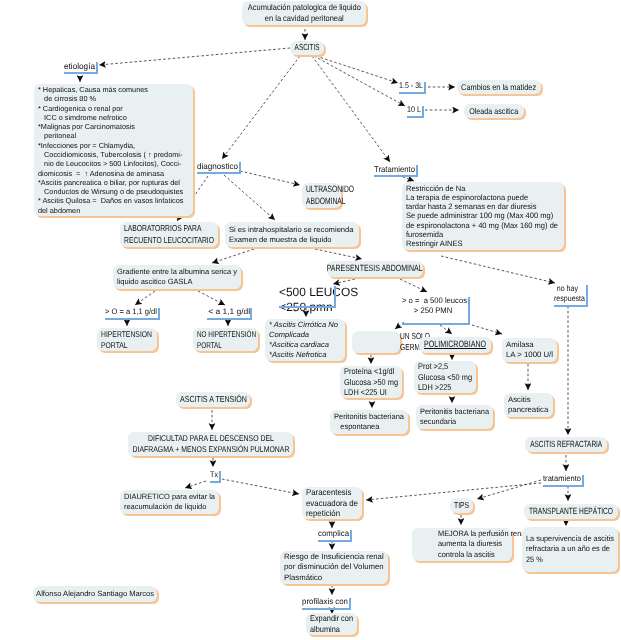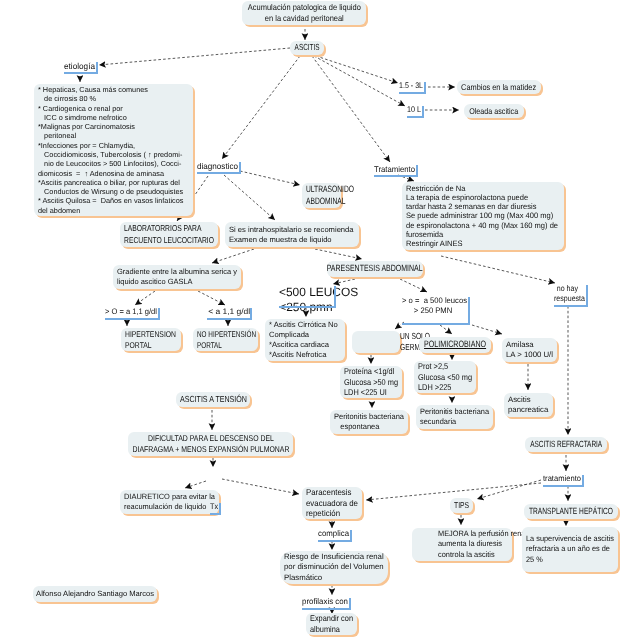--- a/index.html
+++ b/index.html
@@ -131,30 +131,30 @@
         <span class="t" style="font-size: 7.6px;">Si es intrahospitalario se recomienda
 Examen de muestra de liquido</span>
       </div>
       <div class="node l" style="left: 113px; top: 265px; width: 128px; height: 24px;">
         <span class="t" style="font-size: 7.6px; transform: scaleX(0.9836);">Gradiente entre la albumina serica y
 liquido ascitico GASLA</span>
       </div>
       <div class="node c" style="left: 327px; top: 261px; width: 96px; height: 16px;">
         <span class="t" style="font-size: 9px; transform: scaleX(0.7781);">PARESENTESIS ABDOMINAL</span>
       </div>
-      <div class="node l" style="left: 97px; top: 328px; width: 60px; height: 23px; margin-left: 24px;">
+      <div class="node l" style="left: 97px; top: 328px; width: 60px; height: 23px;">
         <span class="t" style="font-size: 8.4px; transform: scaleX(0.8138);">HIPERTENSION
 PORTAL</span>
       </div>
       <div class="node l" style="left: 193px; top: 328px; width: 65px; height: 23px;">
         <span class="t" style="font-size: 8.4px; transform: scaleX(0.7607);">NO HIPERTENSIÓN
 PORTAL</span>
       </div>
       <div class="node l" style="left: 265px; top: 319px; width: 80px; height: 42px;">
-        <span class="t" style="font-size: 7.6px;">* Ascitis Cirrótica No
+        <span class="t" style="font-size: 7.6px; font-style: italic;">* Ascitis Cirrótica No
 Complicada
 *Ascitica cardiaca
 *Ascitis Nefrotica</span>
       </div>
       <div class="node l" style="left: 352px; top: 331px; width: 40px; height: 22px; padding-left: 48px;">
         <span class="t" style="font-size: 8.8px; transform: scaleX(0.7574);">UN SOLO
 GERMEN</span>
       </div>
       <div class="node c" style="left: 419px; top: 337px; width: 72px; height: 16px; text-decoration: underline;">
         <span class="t" style="font-size: 9.2px; transform: scaleX(0.7735);">POLIMICROBIANO</span>
@@ -213,21 +213,21 @@
       <div class="node l" style="left: 412px; top: 528px; width: 100px; height: 33px; padding-left: 26px;">
         <span class="t" style="font-size: 7.8px; transform: scaleX(0.9463);">MEJORA la perfusión renal
 aumenta la diuresis
 controla la ascitis</span>
       </div>
       <div class="node l" style="left: 522px; top: 527px; width: 96px; height: 45px;">
         <span class="t" style="font-size: 7.8px; transform: scaleX(0.9443);">La supervivencia de ascitis
 refractaria a un año es de
 25 %</span>
       </div>
-      <div class="node l" style="left: 280px; top: 551px; width: 108px; height: 33px; border-radius: 12px;">
+      <div class="node l" style="left: 280px; top: 551px; width: 108px; height: 33px;">
         <span class="t" style="font-size: 7.8px;">Riesgo de Insuficiencia renal
 por disminución del Volumen
 Plasmático</span>
       </div>
       <div class="node l" style="left: 306px; top: 613px; width: 51px; height: 22px;">
         <span class="t" style="font-size: 8.4px; transform: scaleX(0.8795);">Expandir con
 albumina</span>
       </div>
       <div class="node c" style="left: 33px; top: 586px; width: 124px; height: 16px;">
         <span class="t" style="font-size: 7.6px; transform: scaleX(0.9983);">Alfonso Alejandro Santiago Marcos</span>
@@ -240,18 +240,18 @@
       <div class="lbl" style="left: 197px; top: 161px; width: 41px;"><span class="t" style="font-size: 8.4px; transform: scaleX(0.9676);">diagnostico</span><i class="rule-h" style="left: -0.5px; top: 11.25px; width: 43.5px;"></i><i class="rule-v" style="left: 41.5px; top: 1px; height: 12.25px;"></i></div>
       <div class="lbl" style="left: 374px; top: 164px; width: 41px;"><span class="t" style="font-size: 8.4px; transform: scaleX(0.9239);">Tratamiento</span><i class="rule-h" style="left: -0.5px; top: 11.25px; width: 43.5px;"></i><i class="rule-v" style="left: 41.5px; top: 1px; height: 12.25px;"></i></div>
       <div class="lbl" style="left: 105px; top: 307px; width: 52px;"><span class="t" style="font-size: 8px; transform: scaleX(0.9428);">&gt; O = a 1,1 g/dl</span><i class="rule-h" style="left: -0.5px; top: 10.75px; width: 54.5px;"></i><i class="rule-v" style="left: 52.5px; top: 1px; height: 11.75px;"></i></div>
       <div class="lbl" style="left: 207px; top: 307px; width: 42px;"><span class="t" style="font-size: 8px; transform: scaleX(1.0549);">&lt; a 1,1 g/dl</span><i class="rule-h" style="left: -0.5px; top: 10.75px; width: 44.5px;"></i><i class="rule-v" style="left: 42.5px; top: 1px; height: 11.75px;"></i></div>
       <div class="lbl" style="left: 279px; top: 285px; width: 54px;"><span class="t" style="font-size: 12px; transform: scaleX(0.9928); text-align: right;">&lt;500 LEUCOS
 &lt;250 pmn</span><i class="rule-h" style="left: -0.5px; top: 21px; width: 56.5px;"></i><i class="rule-v" style="left: 54.5px; top: 1px; height: 22px;"></i></div>
       <div class="lbl" style="left: 402px; top: 296px; width: 65px;"><span class="t" style="font-size: 8px; transform: scaleX(0.955);">&gt; o =  a 500 leucos
 &gt; 250 PMN</span><i class="rule-h" style="left: -0.5px; top: 27px; width: 67.5px;"></i><i class="rule-v" style="left: 65.5px; top: 1px; height: 28px;"></i></div>
       <div class="lbl" style="left: 554px; top: 284px; width: 31px;"><span class="t" style="font-size: 8.2px; transform: scaleX(0.8619);">no hay
 respuesta</span><i class="rule-h" style="left: -0.5px; top: 21px; width: 33.5px;"></i><i class="rule-v" style="left: 31.5px; top: 1px; height: 22px;"></i></div>
-      <div class="lbl" style="left: 210px; top: 470px; width: 8px; margin-top: 32px;"><span class="t" style="font-size: 8px; transform: scaleX(0.8998);">Tx</span><i class="rule-h" style="left: -0.5px; top: 10.75px; width: 10.5px;"></i><i class="rule-v" style="left: 8.5px; top: 1px; height: 11.75px;"></i></div>
+      <div class="lbl" style="left: 210px; top: 470px; width: 8px;"><span class="t" style="font-size: 8px; transform: scaleX(0.8998);">Tx</span><i class="rule-h" style="left: -0.5px; top: 10.75px; width: 10.5px;"></i><i class="rule-v" style="left: 8.5px; top: 1px; height: 11.75px;"></i></div>
       <div class="lbl" style="left: 318px; top: 529px; width: 31px;"><span class="t" style="font-size: 8.2px; transform: scaleX(0.9594);">complica</span><i class="rule-h" style="left: -0.5px; top: 11px; width: 33.5px;"></i><i class="rule-v" style="left: 31.5px; top: 1px; height: 12px;"></i></div>
       <div class="lbl" style="left: 302px; top: 597px; width: 46px;"><span class="t" style="font-size: 8.2px; transform: scaleX(0.9624);">profilaxis con</span><i class="rule-h" style="left: -0.5px; top: 11px; width: 48.5px;"></i><i class="rule-v" style="left: 46.5px; top: 1px; height: 12px;"></i></div>
       <div class="lbl" style="left: 543px; top: 474px; width: 38px;"><span class="t" style="font-size: 8.2px; transform: scaleX(0.9275);">tratamiento</span><i class="rule-h" style="left: -0.5px; top: 11px; width: 40.5px;"></i><i class="rule-v" style="left: 38.5px; top: 1px; height: 12px;"></i></div>
     </div>
 </div>
 
 </body></html>

